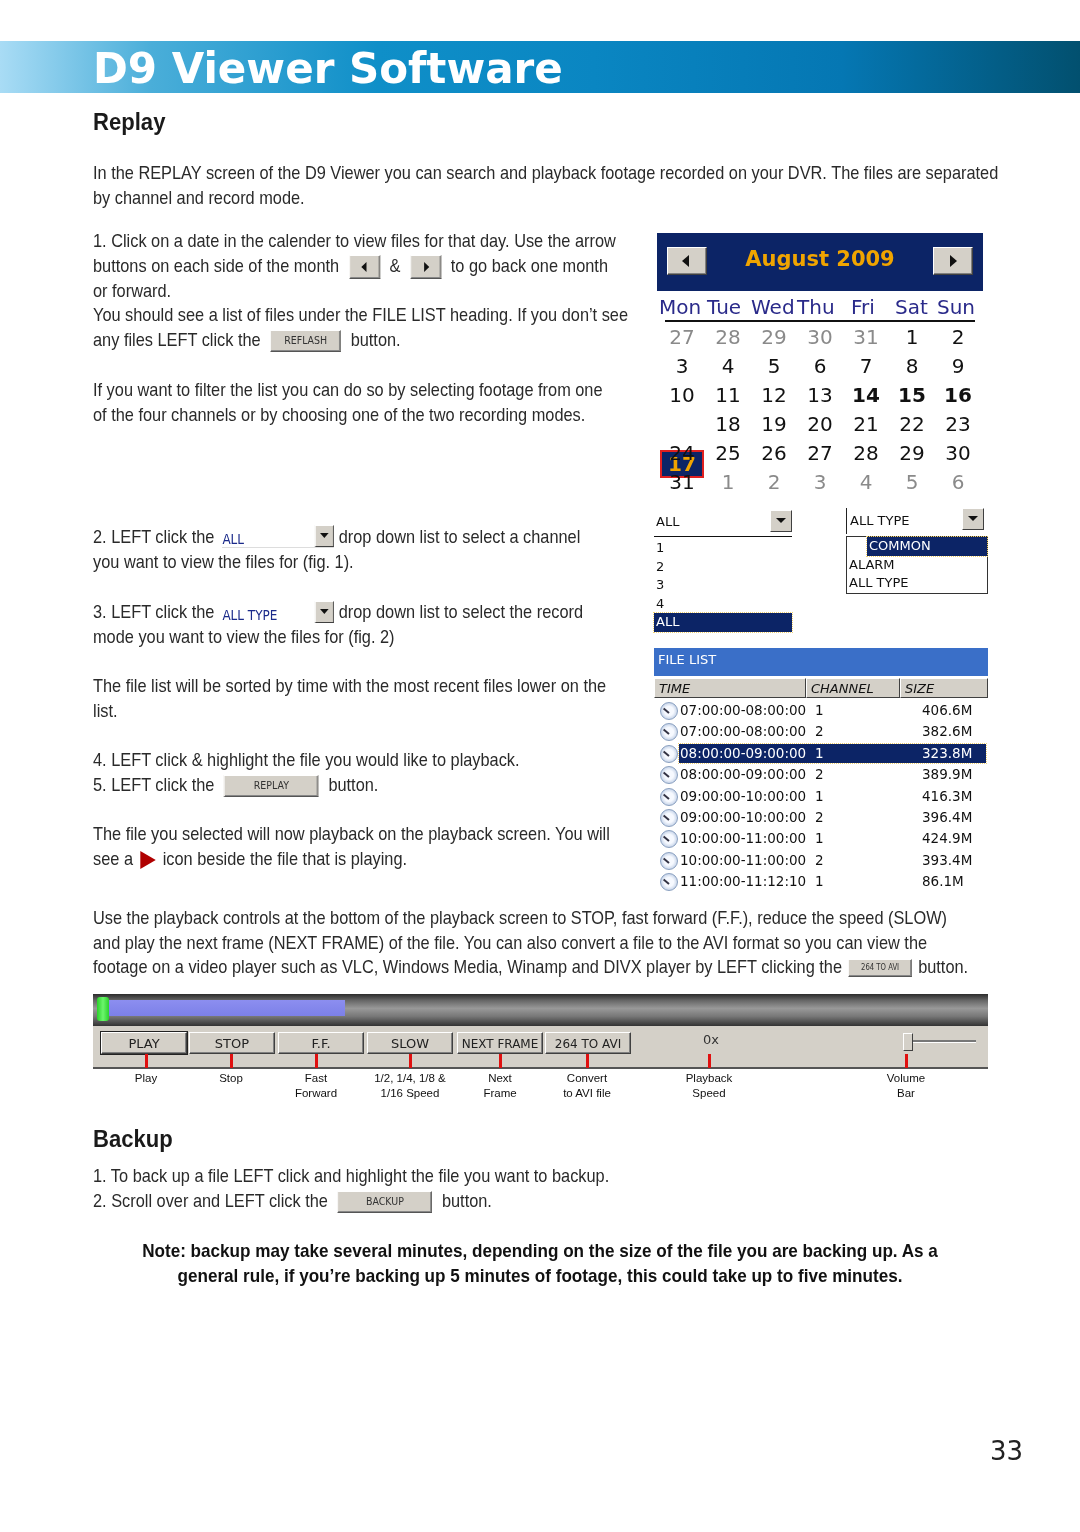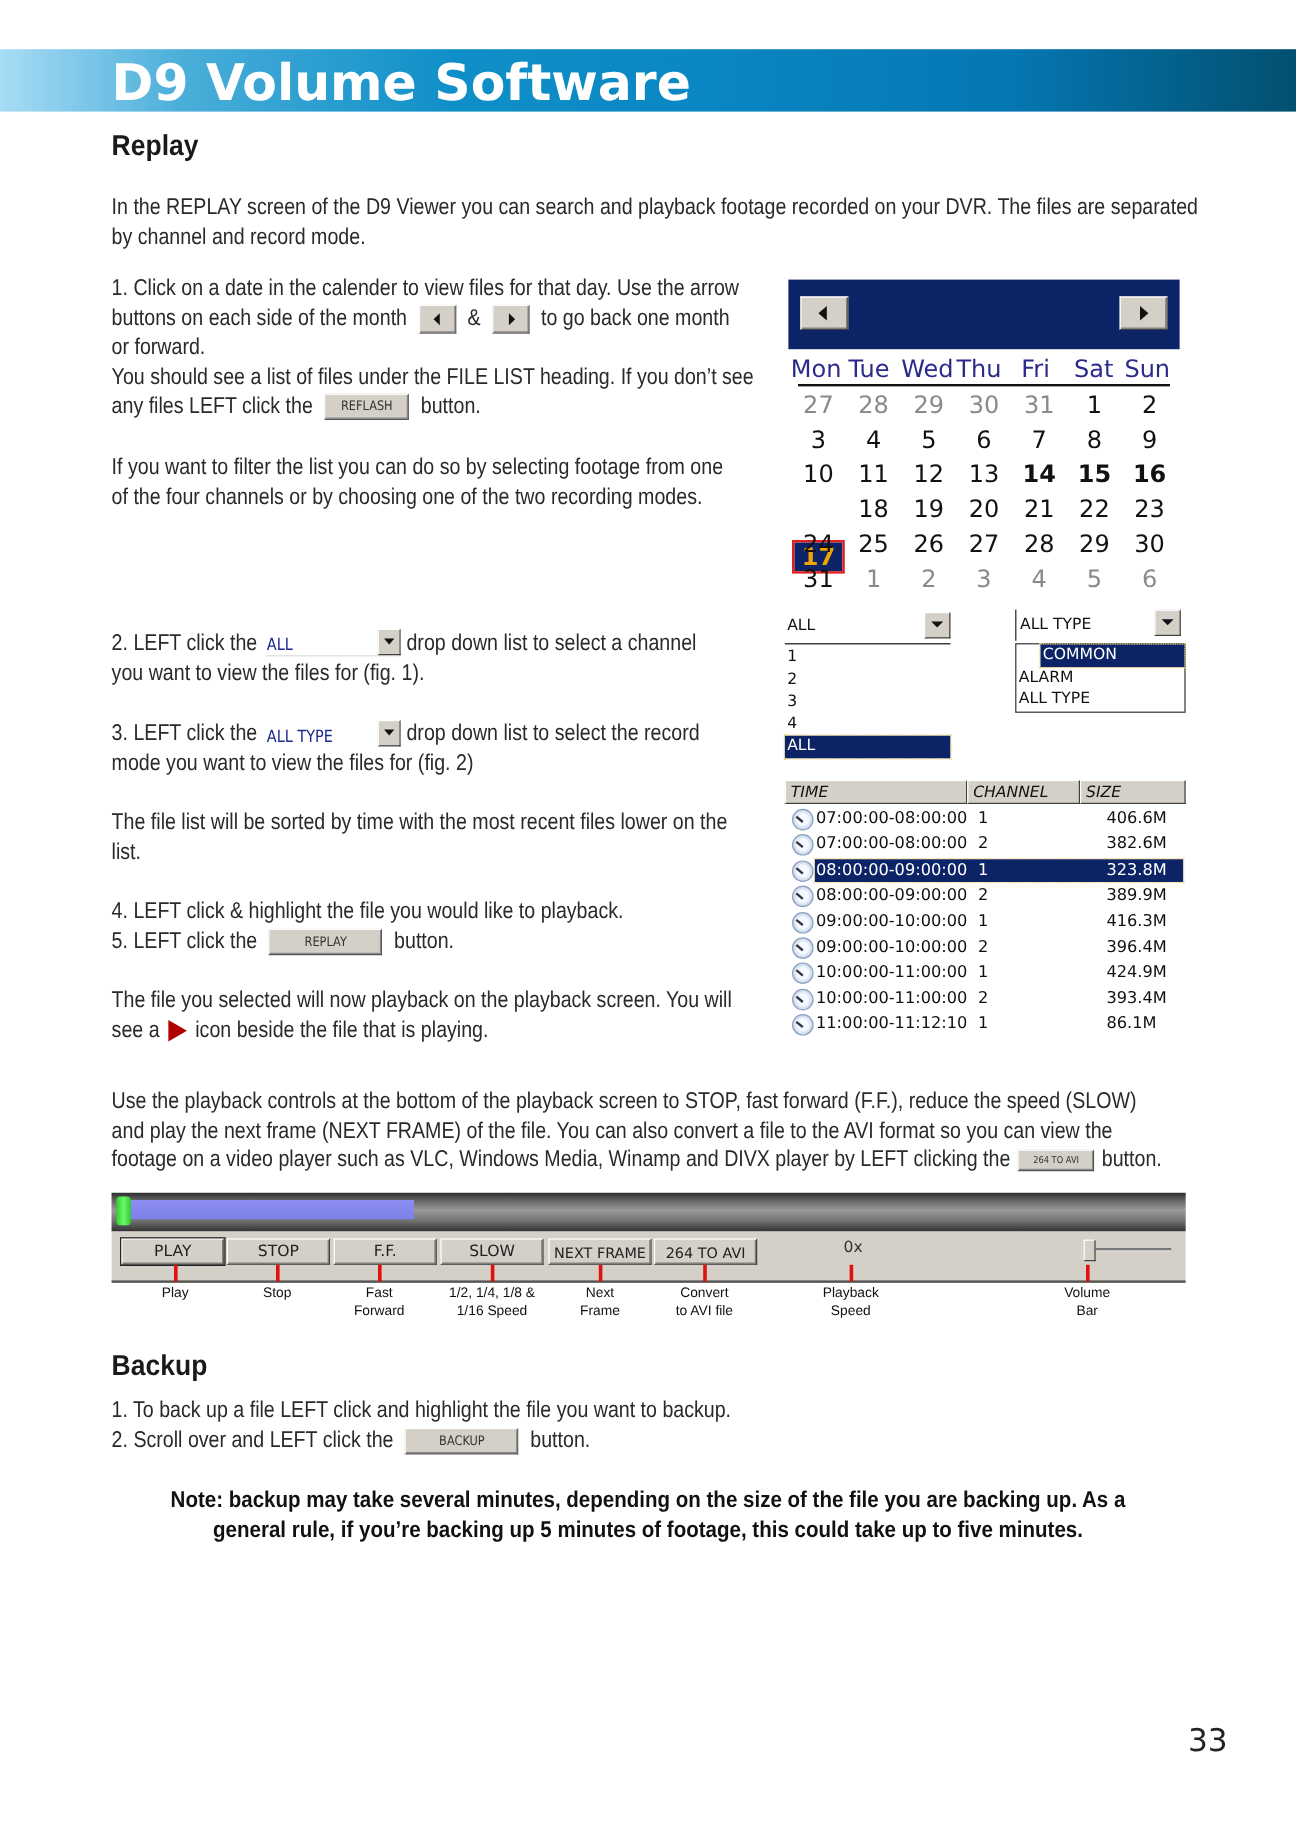--- a/index.html
+++ b/index.html
@@ -52,21 +52,21 @@
   .pb-vol-line{position:absolute;left:815px;top:46px;width:68px;height:2px;background:#777;border-bottom:1px solid #fff;}
   .pb-vol-knob{position:absolute;left:810px;top:39px;width:8px;height:16px;background:#d4d0c8;border:1px solid;border-color:#fff #404040 #404040 #fff;}
   .tick{position:absolute;width:3px;height:14px;background:#e01010;}
   .cap{position:absolute;font-size:11.5px;line-height:15px;text-align:center;color:#111;width:80px;font-family:"Liberation Sans",sans-serif;}
   .page-num{left:990px;top:1436px;font-size:26px;color:#222;font-family:"DejaVu Sans",sans-serif;}
 </style>
 </head>
 <body>
 
 <div class="abs banner"></div>
-<div class="abs banner-title">D9 Volume Software</div>
+<div class="abs banner-title">D9 Viewer Software</div>
 
 <div class="abs h2" style="left:93px;top:108px;">Replay</div>
 
 <div class="abs txt" style="left:93px;top:161px;">
   <div>In the REPLAY screen of the D9 Viewer you can search and playback footage recorded on your DVR. The files are separated</div>
   <div>by channel and record mode.</div>
 </div>
 
 <div class="abs txt" style="left:93px;top:229px;">
   <div>1. Click on a date in the calender to view files for that day. Use the arrow</div>
@@ -127,20 +127,21 @@
   <div>The file you selected will now playback on the playback screen. You will</div>
   <div>
     <span>see a</span>
     <span class="inl" style="width:0;height:0;border-top:9px solid transparent;border-bottom:9px solid transparent;border-left:18px solid #b00000;margin:0 3px;"></span>
     <span>icon beside the file that is playing.</span>
   </div>
 </div>
 
 <div class="abs cal">
   <div class="cal-head"></div>
+  <div class="cal-month">August 2009</div>
   <div class="cal-nav" style="left:10px;">
       <span style="position:absolute;left:14px;top:7px;border-top:6px solid transparent;border-bottom:6px solid transparent;border-right:7px solid #111;"></span>
     </div>
   <div class="cal-nav" style="left:276px;">
       <span style="position:absolute;left:16px;top:7px;border-top:6px solid transparent;border-bottom:6px solid transparent;border-left:7px solid #111;"></span>
     </div>
   <div id="cal-dows">
       <div class="cal-dow" style="left: 2px;">Mon</div>
       <div class="cal-dow" style="left: 50px;">Tue</div>
       <div class="cal-dow" style="left: 94px;">Wed</div>
@@ -214,20 +215,21 @@
   <div style="position:absolute;left:4px;top:5px;">ALL TYPE</div>
   <div class="dd-arrow" style="left:116px;top:0;"></div>
   <div id="type-opts" style="position:absolute;left:0;top:28px;width:140px;height:56px;border:1px solid #333;">
       <div class="sel-item" style="height: 18.5px; line-height: 18px; padding-left: 2px; margin-left: 20px;">COMMON</div>
       <div style="height: 18.5px; line-height: 18px; padding-left: 2px;">ALARM</div>
       <div style="height: 18.5px; line-height: 18px; padding-left: 2px;">ALL TYPE</div>
     </div>
 </div>
 
 <div class="abs fl">
+  <div class="fl-head">FILE LIST</div>
   <div class="fl-cols">
     <div class="fl-col" style="left:0;width:152px;">TIME</div>
     <div class="fl-col" style="left:152px;width:94px;">CHANNEL</div>
     <div class="fl-col" style="left:246px;width:88px;">SIZE</div>
   </div>
   <div id="fl-rows">
       <div class="fl-row">
         <span class="clock"></span>
         <span class="t">07:00:00-08:00:00</span>
         <span class="c">1</span>

